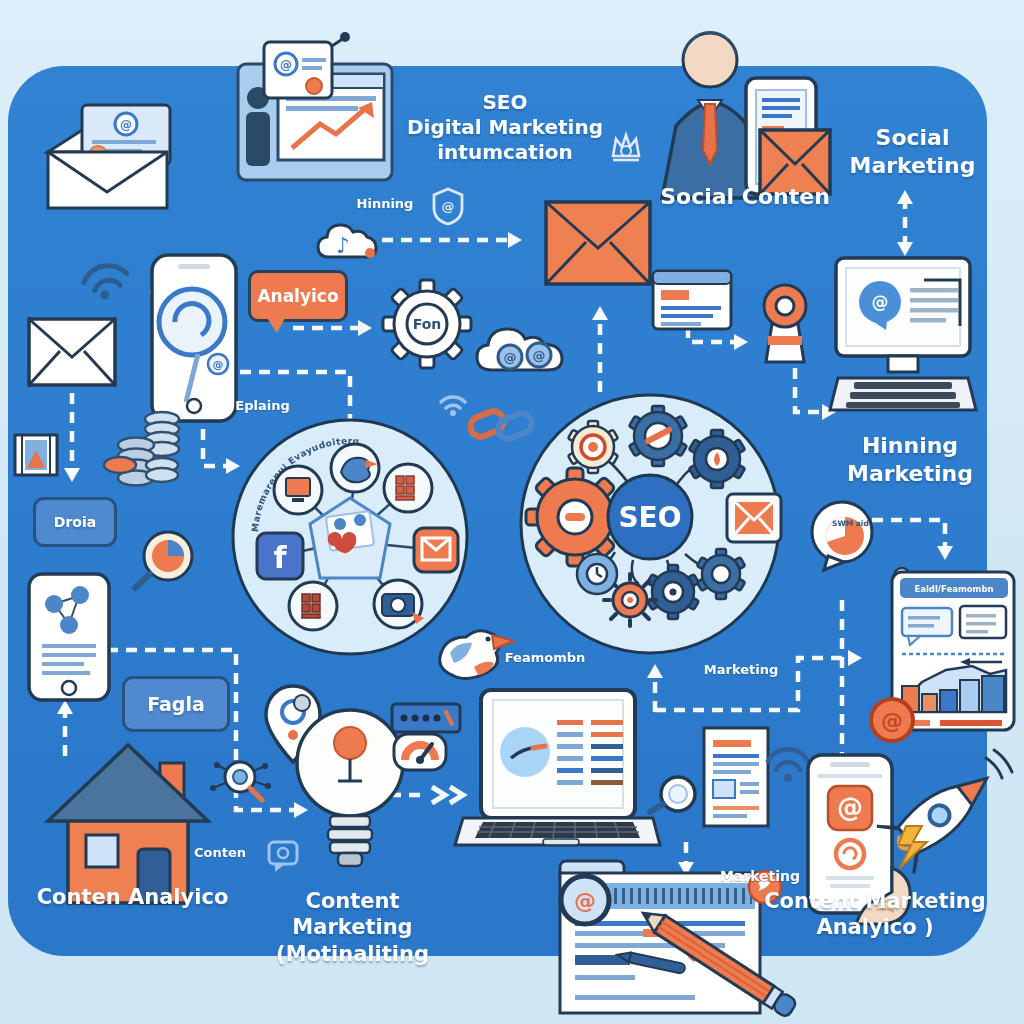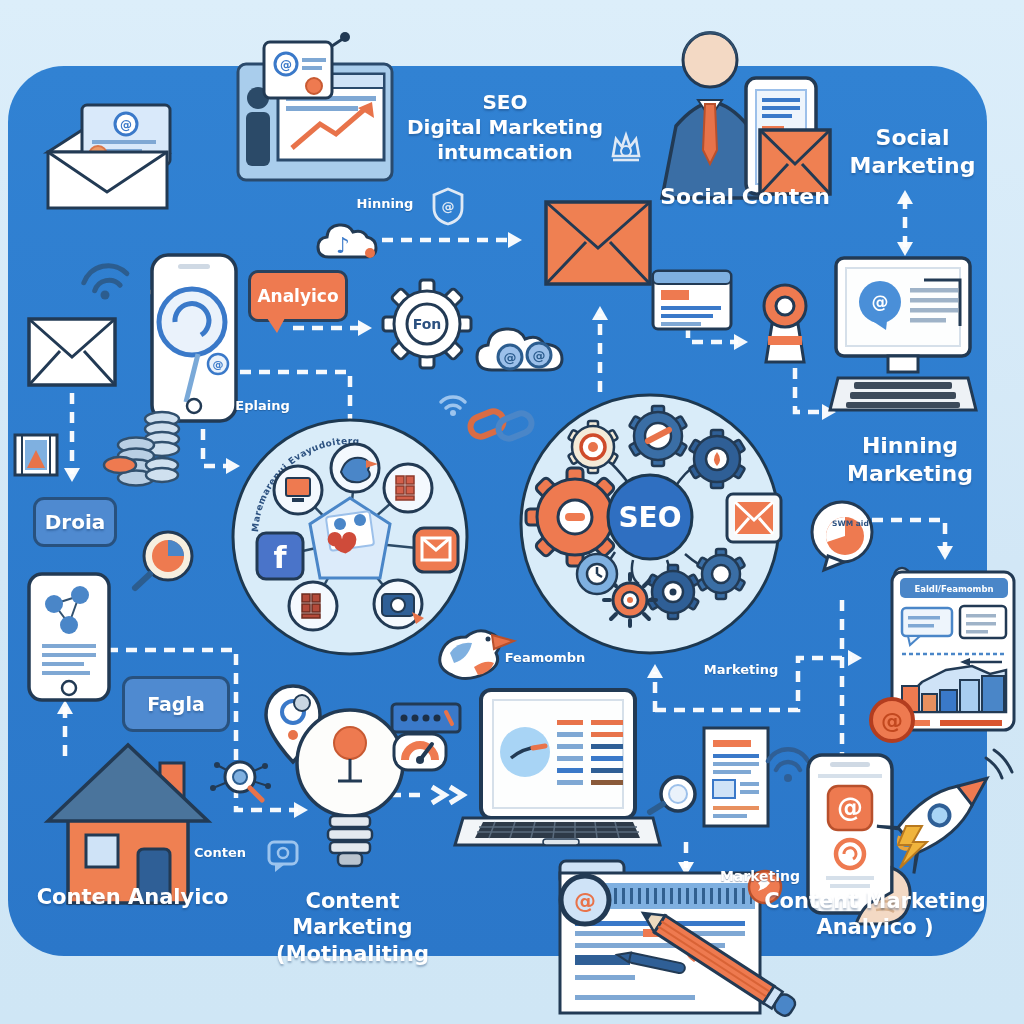--- a/index.html
+++ b/index.html
@@ -315,21 +315,21 @@
 <div class="ic" style="left:12px;top:430px;width:48px;height:50px">
   <svg viewBox="0 0 48 50">
     <rect x="3" y="5" width="42" height="40" fill="#fff" stroke="#223a54" stroke-width="3"></rect>
     <line x1="10" y1="5" x2="10" y2="45" stroke="#223a54" stroke-width="2"></line>
     <line x1="38" y1="5" x2="38" y2="45" stroke="#223a54" stroke-width="2"></line>
     <rect x="13" y="10" width="22" height="30" fill="#7fb0e0"></rect>
     <polygon points="15,38 24,20 33,38" fill="#e8734a"></polygon>
   </svg>
 </div>
 
-<div class="chip" style="left:33px;top:497px;width:78px;height:44px;font-size:20px">
+<div class="chip" style="left:33px;top:497px;width:78px;height:44px;font-size:14px">
   <span>Droia</span>
 </div>
 
 <div class="ic" style="left:128px;top:526px;width:72px;height:66px">
   <svg viewBox="0 0 72 66">
     <circle cx="40" cy="30" r="24" fill="#f6efe0" stroke="#223a54" stroke-width="3"></circle>
     <circle cx="40" cy="30" r="16" fill="#ee7a50"></circle>
     <path d="M40,30 L40,14 A16,16 0 0 1 56,30 Z" fill="#4a86c8"></path>
     <line x1="22" y1="48" x2="7" y2="62" stroke="#2c5d8f" stroke-width="6" stroke-linecap="round"></line>
   </svg>

